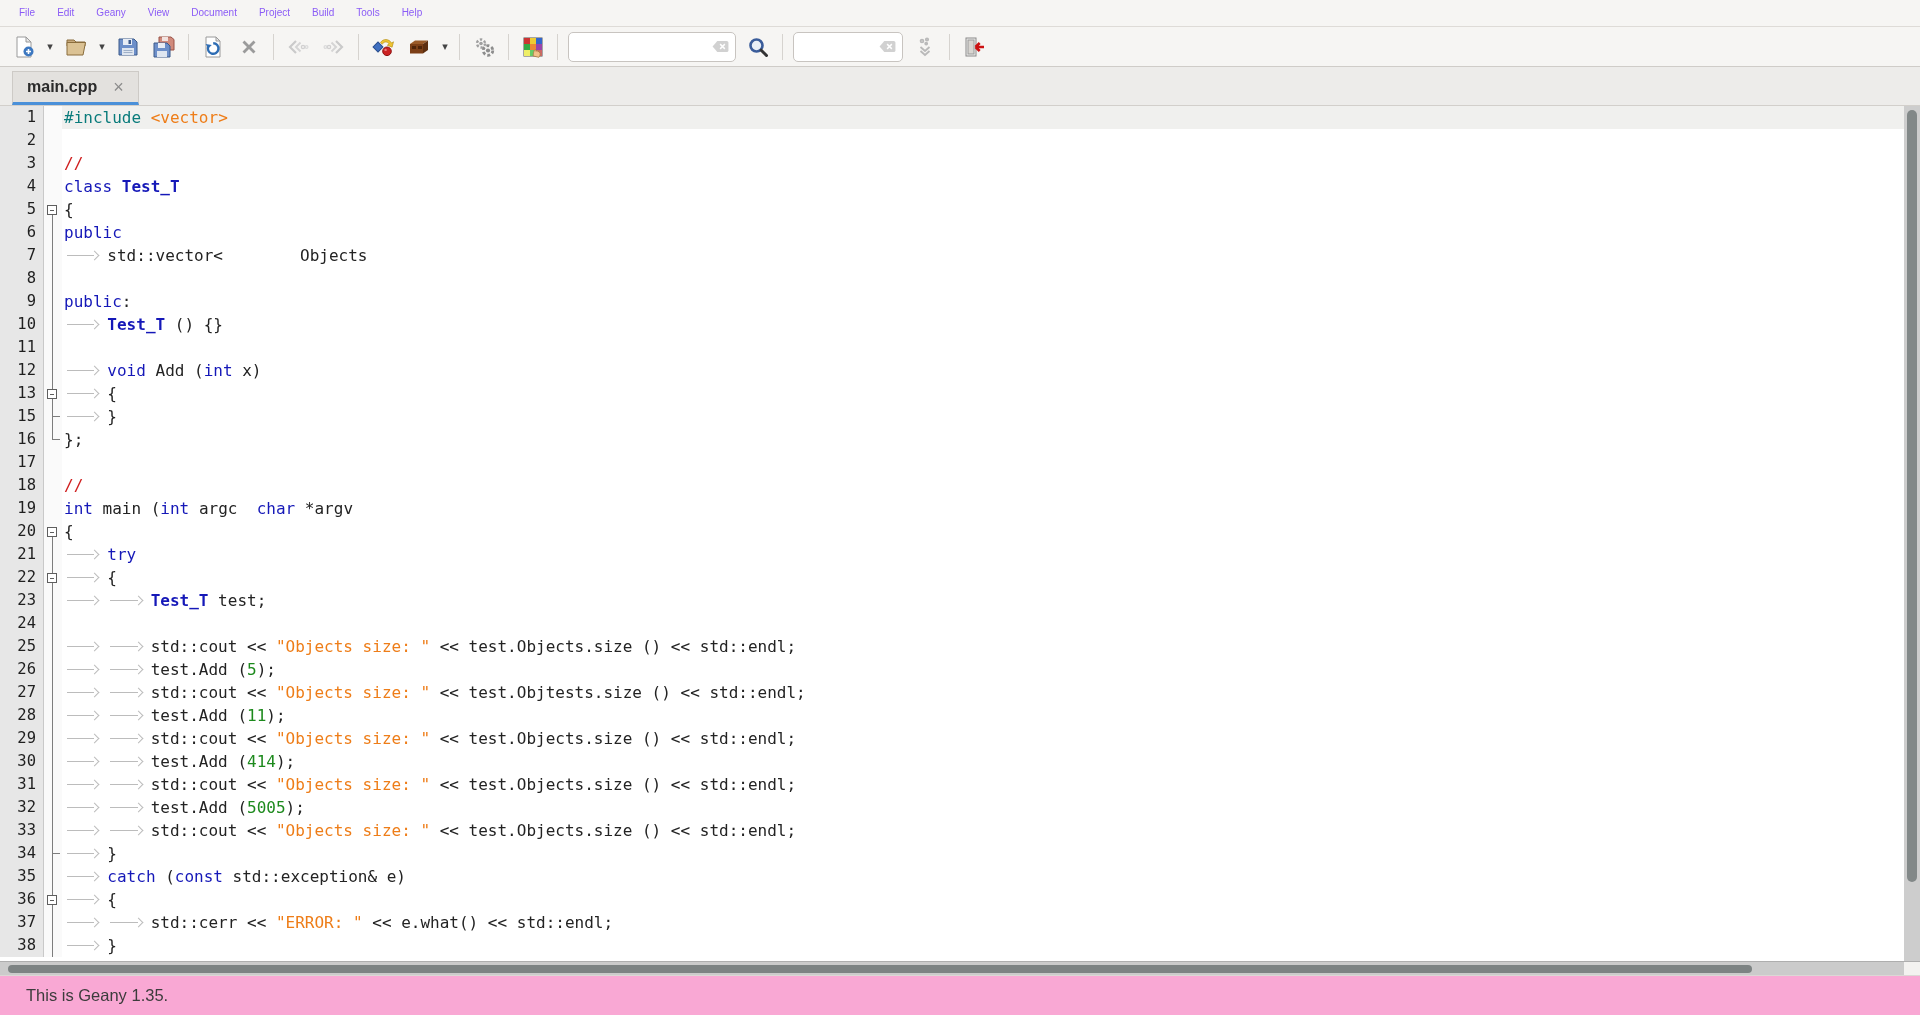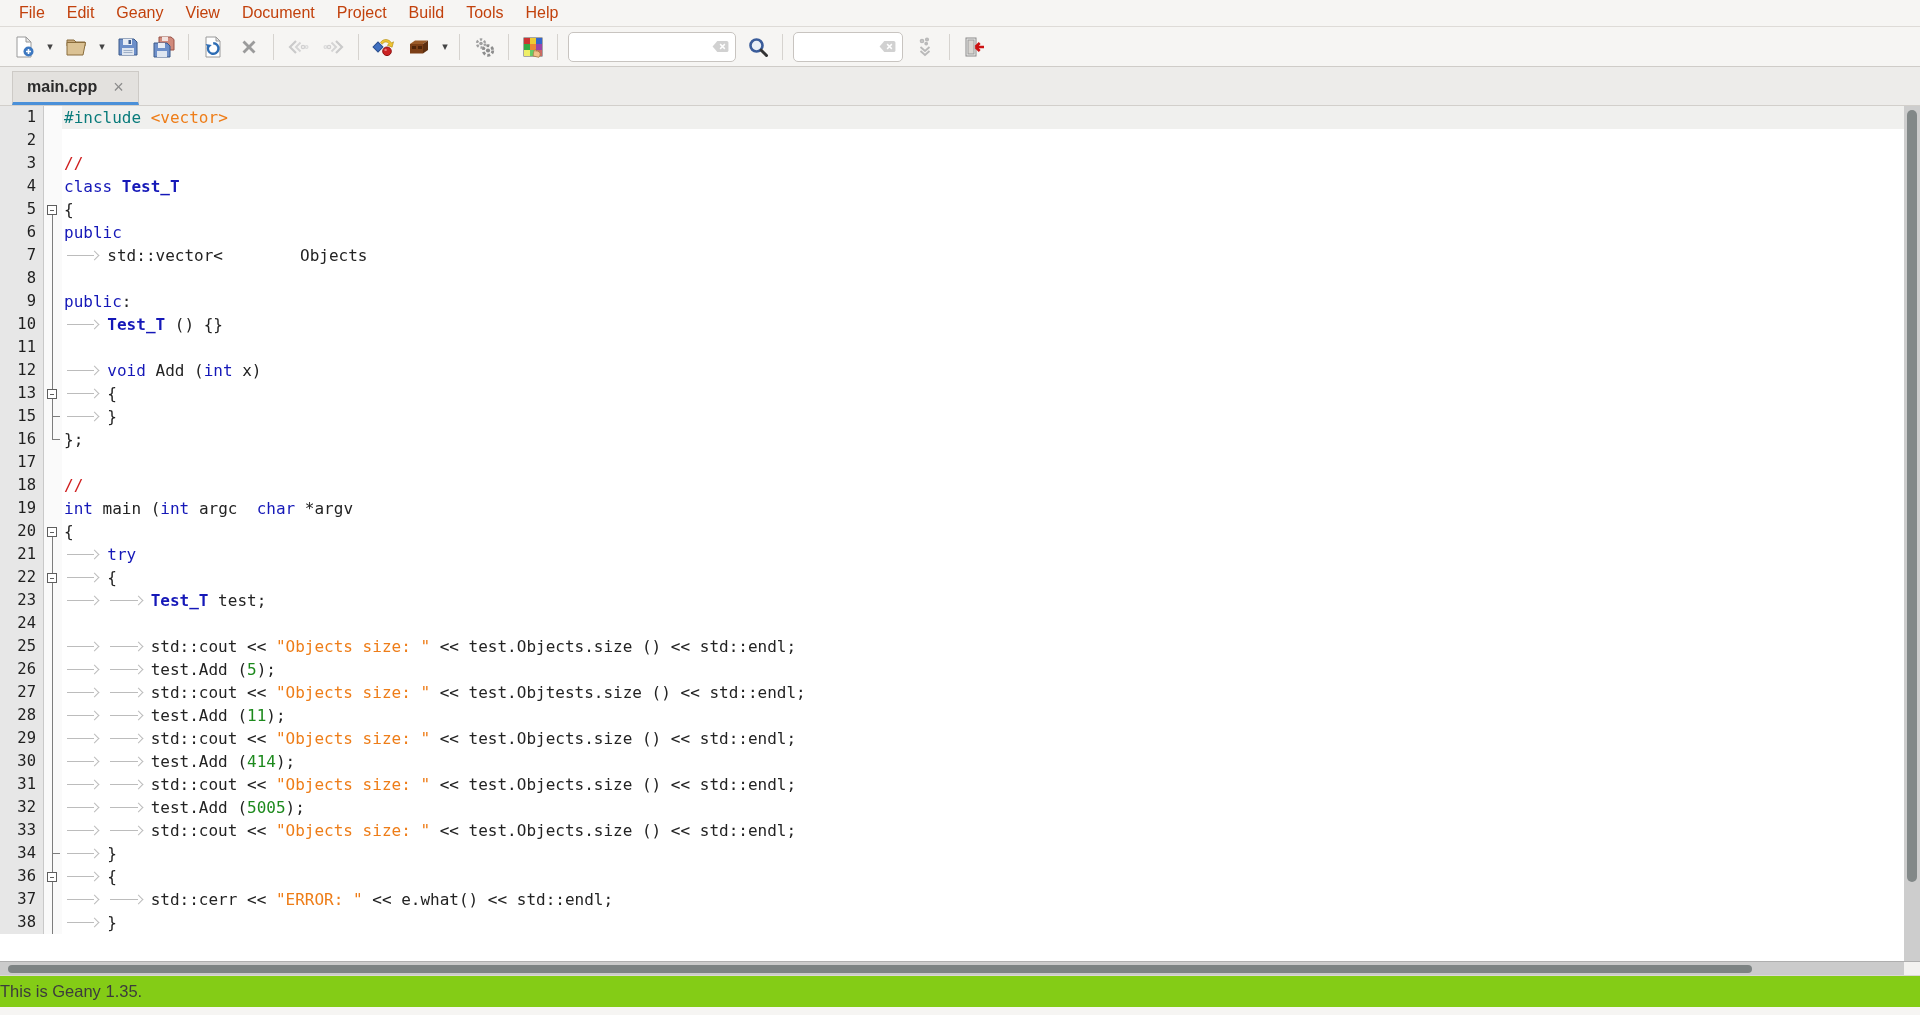--- a/index.html
+++ b/index.html
@@ -2,21 +2,21 @@
 <html><head>
 <meta charset="utf-8">
 <style>
   * { box-sizing: border-box; }
   html,body { margin:0; padding:0; width:1920px; height:1015px; overflow:hidden;
               font-family:"Liberation Sans", sans-serif; background:#f6f5f3; }
 
   
   .menubar { height:27px; display:flex; align-items:center; padding-left:8px;
              background:#f6f5f3; border-bottom:1px solid #dedbd7; }
-  .menu-item { padding:0 11px; font-size:16px; color:#c2410c; height:27px;
+  .menu-item { padding:0 11px; font-size:10px; color:#8b5cf6; height:27px;
                line-height:26px; cursor:default; }
 
   
   .toolbar { height:40px; display:flex; align-items:center; background:#f6f5f3;
              border-bottom:1px solid #cfccc8; padding-left:6px; }
   .tbtn { width:36px; height:34px; display:flex; align-items:center; justify-content:center; border-radius:3px; }
   .tbtn svg { width:24px; height:24px; }
   .tdd { width:16px; height:34px; display:flex; align-items:center; justify-content:center;
          font-size:11px; color:#444; }
   .tsep { width:1px; height:26px; background:#d6d3cf; margin:0 6px; }
@@ -73,22 +73,22 @@
   .vscroll { position:absolute; top:0; right:0; width:16px; height:855px; background:#cdcdcd; }
   .vthumb { position:absolute; left:3px; top:4px; width:10px; height:772px; background:#828888; border-radius:5px; }
 
   
   .hscroll-row { height:14px; display:flex; }
   .hscroll { position:relative; width:1904px; background:#cbcbcb; border-top:1px solid #aeaeae; }
   .hthumb { position:absolute; left:8px; top:3px; width:1744px; height:8px; background:#7d8383; border-radius:4px; }
   .scroll-corner { width:16px; background:#f3f2f0; border-top:1px solid #aeaeae; }
 
   
-  .statusbar { height:32px; background:#84cc16; border-top:1px solid #dbd8d5;
-               display:flex; align-items:center; font-size:16.5px; color:#3c3c3c; }
+  .statusbar { height:40px; background:#f9a8d4; border-top:1px solid #dbd8d5;
+               display:flex; align-items:center; padding-left:26px; font-size:16.5px; color:#3c3c3c; }
 </style>
 </head>
 <body>
 
 <div class="menubar" id="menubar">
     <div class="menu-item">File</div>
     <div class="menu-item">Edit</div>
     <div class="menu-item">Geany</div>
     <div class="menu-item">View</div>
     <div class="menu-item">Document</div>
@@ -289,20 +289,21 @@
       <div class="line-row"><div class="gut">25</div><div class="fold f-v"></div><div class="code"><span class="tk-tab"></span><span class="tk-tab"></span><span class="tk-pl">std::cout &lt;&lt; </span><span class="tk-str">"Objects size: "</span><span class="tk-pl"> &lt;&lt; test.Objects.size () &lt;&lt; std::endl;</span></div></div>
       <div class="line-row"><div class="gut">26</div><div class="fold f-v"></div><div class="code"><span class="tk-tab"></span><span class="tk-tab"></span><span class="tk-pl">test.Add (</span><span class="tk-num">5</span><span class="tk-pl">);</span></div></div>
       <div class="line-row"><div class="gut">27</div><div class="fold f-v"></div><div class="code"><span class="tk-tab"></span><span class="tk-tab"></span><span class="tk-pl">std::cout &lt;&lt; </span><span class="tk-str">"Objects size: "</span><span class="tk-pl"> &lt;&lt; test.Objtests.size () &lt;&lt; std::endl;</span></div></div>
       <div class="line-row"><div class="gut">28</div><div class="fold f-v"></div><div class="code"><span class="tk-tab"></span><span class="tk-tab"></span><span class="tk-pl">test.Add (</span><span class="tk-num">11</span><span class="tk-pl">);</span></div></div>
       <div class="line-row"><div class="gut">29</div><div class="fold f-v"></div><div class="code"><span class="tk-tab"></span><span class="tk-tab"></span><span class="tk-pl">std::cout &lt;&lt; </span><span class="tk-str">"Objects size: "</span><span class="tk-pl"> &lt;&lt; test.Objects.size () &lt;&lt; std::endl;</span></div></div>
       <div class="line-row"><div class="gut">30</div><div class="fold f-v"></div><div class="code"><span class="tk-tab"></span><span class="tk-tab"></span><span class="tk-pl">test.Add (</span><span class="tk-num">414</span><span class="tk-pl">);</span></div></div>
       <div class="line-row"><div class="gut">31</div><div class="fold f-v"></div><div class="code"><span class="tk-tab"></span><span class="tk-tab"></span><span class="tk-pl">std::cout &lt;&lt; </span><span class="tk-str">"Objects size: "</span><span class="tk-pl"> &lt;&lt; test.Objects.size () &lt;&lt; std::endl;</span></div></div>
       <div class="line-row"><div class="gut">32</div><div class="fold f-v"></div><div class="code"><span class="tk-tab"></span><span class="tk-tab"></span><span class="tk-pl">test.Add (</span><span class="tk-num">5005</span><span class="tk-pl">);</span></div></div>
       <div class="line-row"><div class="gut">33</div><div class="fold f-v"></div><div class="code"><span class="tk-tab"></span><span class="tk-tab"></span><span class="tk-pl">std::cout &lt;&lt; </span><span class="tk-str">"Objects size: "</span><span class="tk-pl"> &lt;&lt; test.Objects.size () &lt;&lt; std::endl;</span></div></div>
       <div class="line-row"><div class="gut">34</div><div class="fold f-t"></div><div class="code"><span class="tk-tab"></span><span class="tk-pl">}</span></div></div>
+      <div class="line-row"><div class="gut">35</div><div class="fold f-v"></div><div class="code"><span class="tk-tab"></span><span class="tk-kw">catch</span><span class="tk-pl"> (</span><span class="tk-kw">const</span><span class="tk-pl"> std::exception&amp; e)</span></div></div>
       <div class="line-row"><div class="gut">36</div><div class="fold f-box"><span class="fbox"></span></div><div class="code"><span class="tk-tab"></span><span class="tk-pl">{</span></div></div>
       <div class="line-row"><div class="gut">37</div><div class="fold f-v"></div><div class="code"><span class="tk-tab"></span><span class="tk-tab"></span><span class="tk-pl">std::cerr &lt;&lt; </span><span class="tk-str">"ERROR: "</span><span class="tk-pl"> &lt;&lt; e.what() &lt;&lt; std::endl;</span></div></div>
       <div class="line-row"><div class="gut">38</div><div class="fold f-v"></div><div class="code"><span class="tk-tab"></span><span class="tk-pl">}</span></div></div>
     </div>
   <div class="vscroll">
     <div class="vthumb"></div>
   </div>
 </div>
 
 <div class="hscroll-row">

